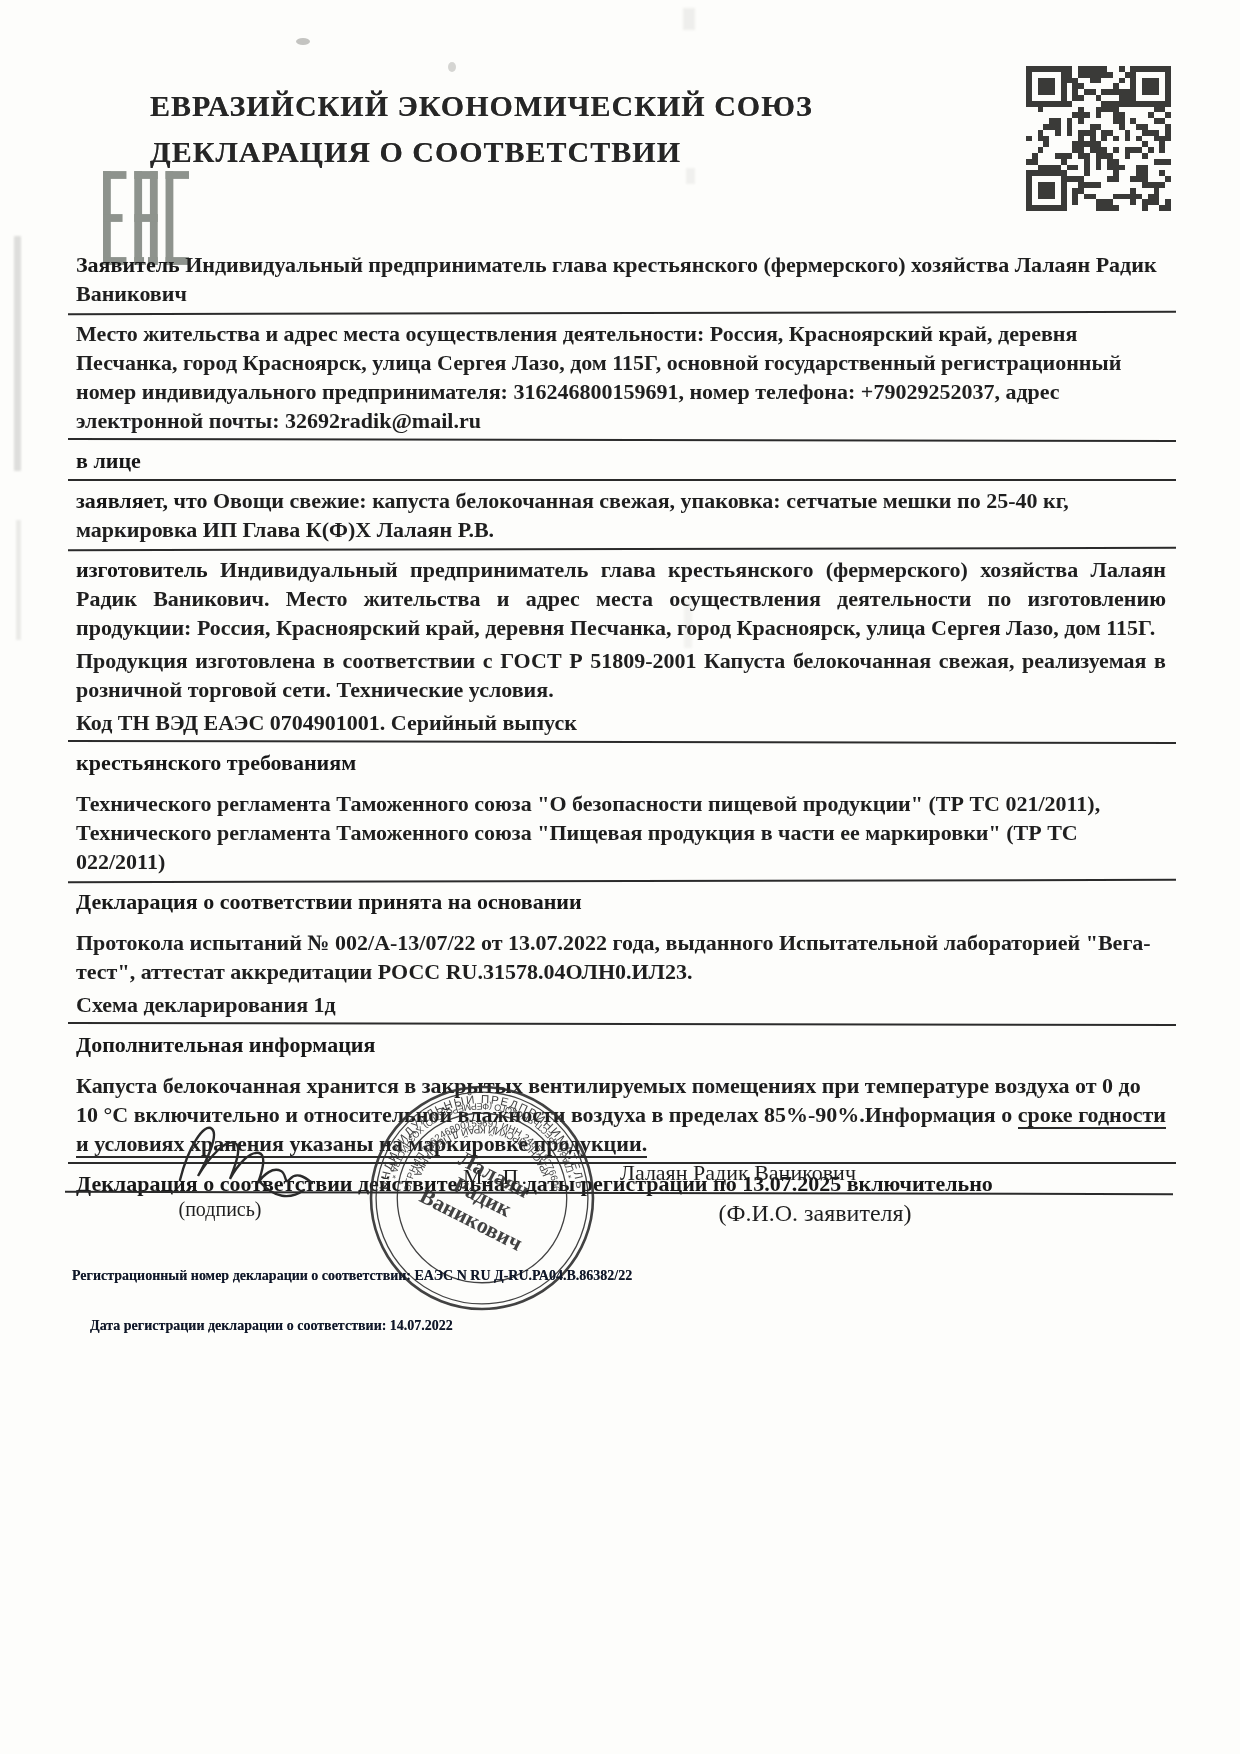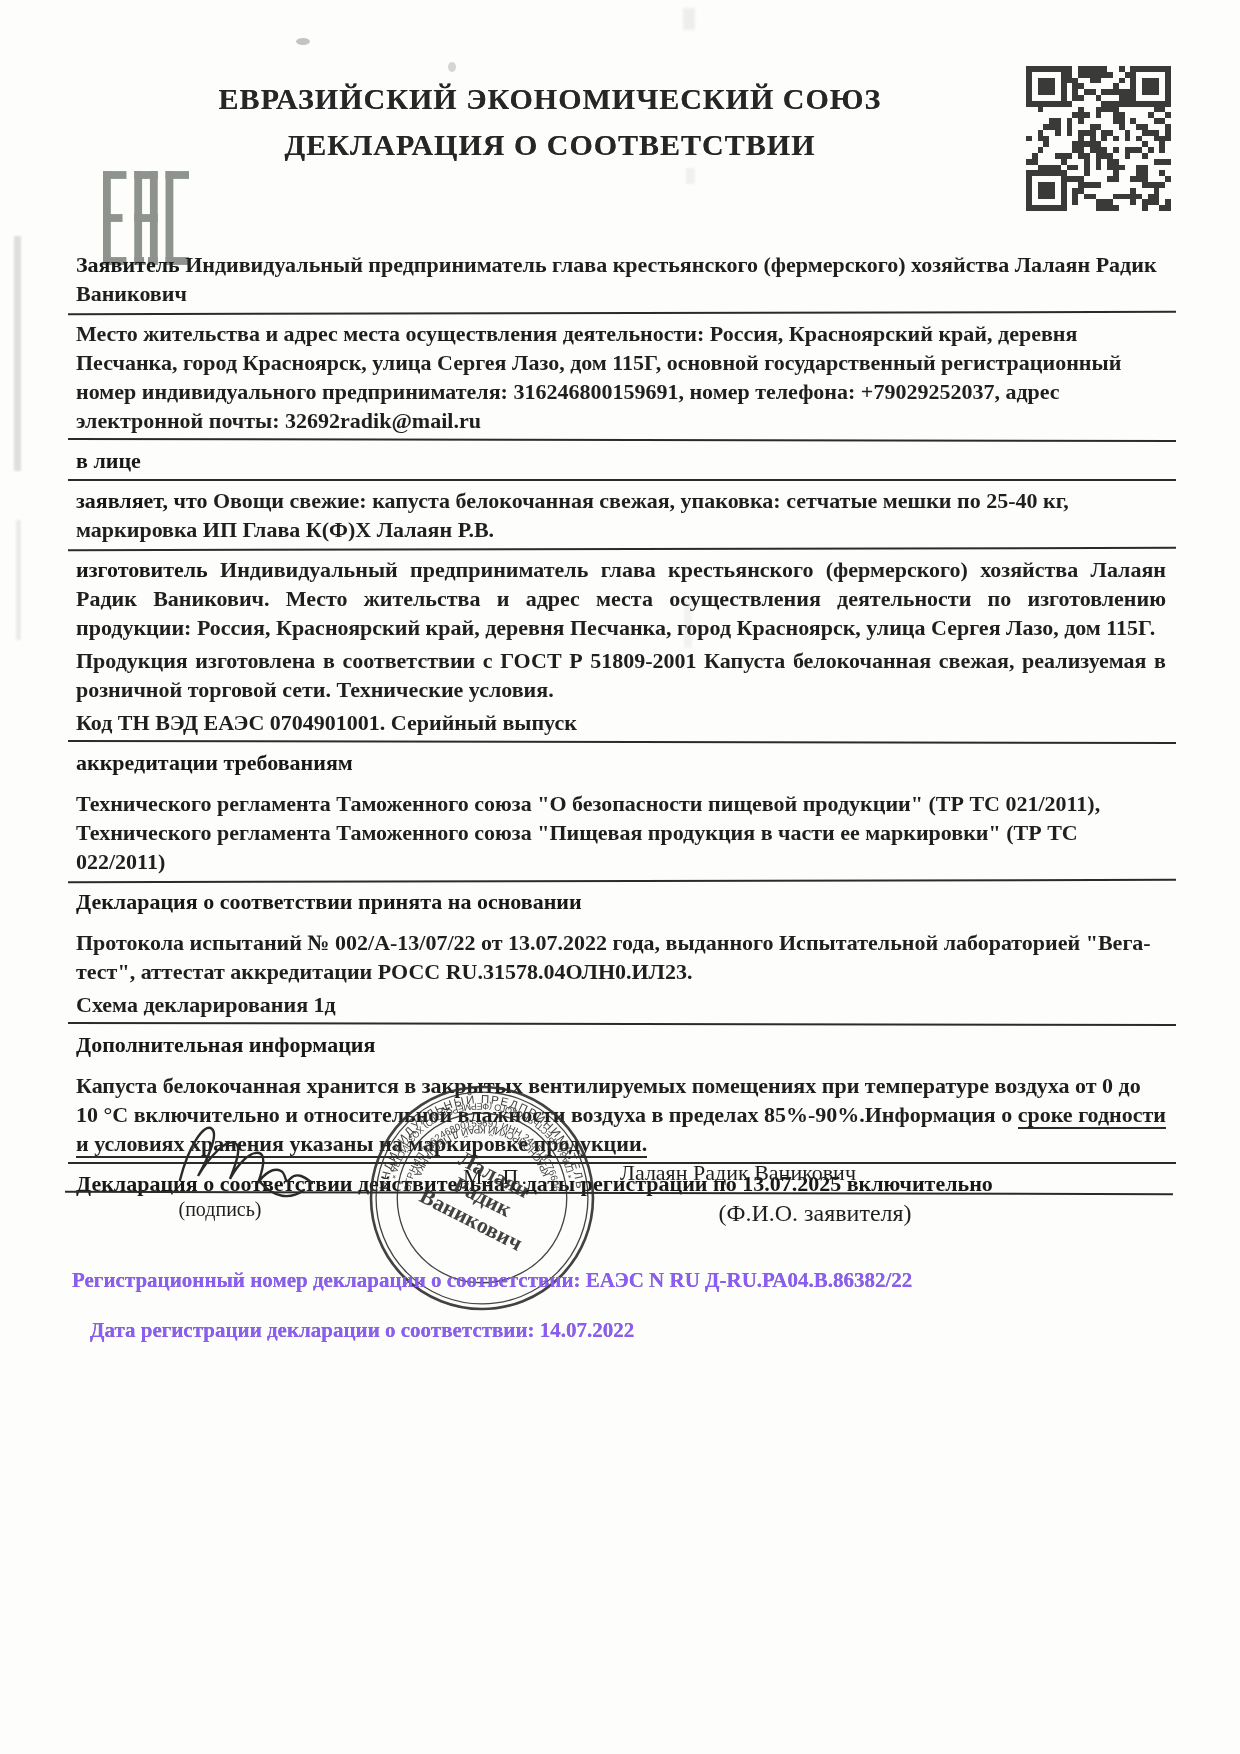--- a/index.html
+++ b/index.html
@@ -6,21 +6,21 @@
   .page{
     position:relative;
     width:1240px;height:1754px;
     margin:0 auto;
     background:#fdfdfb;
     font-family:"Liberation Serif","DejaVu Serif",serif;
     color:#1f1f1f;
     overflow:hidden;
   }
   
-  .title-wrap{position:absolute;left:150px;top:76px;width:800px;text-align:center;}
+  .title-wrap{position:absolute;left:150px;top:83px;width:800px;text-align:left;}
   .title-line{font-size:30px;font-weight:bold;letter-spacing:1px;color:#262626;
     text-shadow:0 0 .5px rgba(0,0,0,.55);line-height:46px;}
   .eac-logo{position:absolute;left:103px;top:170px;}
   .qr{position:absolute;left:1026px;top:66px;width:145px;height:145px;
       display:grid;grid-template-columns:repeat(25,5.8px);grid-auto-rows:5.8px;}
   .qr div.on{background:#3a3a38;}
   
   .content{position:absolute;left:72px;top:246px;width:1098px;font-size:22px;line-height:29px;}
   .content p{margin:4px;padding:0;font-weight:bold;}
   .just{text-align:justify;}
@@ -33,21 +33,21 @@
   .uline{border-bottom:2.5px solid #2b2b2b;}
   
   .sig-line{position:absolute;left:65px;top:1192px;width:1108px;border-top:2.5px solid #2b2b2b;transform:rotate(0.12deg);}
   .sig-caption{position:absolute;left:130px;top:1198px;width:180px;text-align:center;font-size:20px;}
   .sig-svg{position:absolute;left:172px;top:1116px;}
   .mp-mark{position:absolute;left:418px;top:1164px;font-size:22px;letter-spacing:3px;margin-left:45px;}
   .fio{position:absolute;left:620px;top:1160px;width:390px;text-align:left;font-size:22px;}
   .fio-caption{position:absolute;left:620px;top:1200px;width:390px;text-align:center;font-size:24px;}
   .stamp{position:absolute;left:368px;top:1084px;opacity:.9;}
   
-  .reg-line{position:absolute;left:72px;width:1100px;font-size:21px;font-weight:bold;color:#8b5cf6;
+  .reg-line{position:absolute;left:72px;width:1100px;font-size:14px;font-weight:bold;color:#0f172a;
     text-shadow:0 0 .4px rgba(0,0,0,.5);}
   
   .art{position:absolute;pointer-events:none;}
   .strip{background:#9a9a96;filter:blur(1px);}
   .speck{background:#8c8c88;border-radius:50%;filter:blur(.5px);}
 </style>
 </head>
 <body>
 
 <div class="page">
@@ -719,21 +719,21 @@
     <div class="rule thin"></div>
 
     <p><b>заявляет, что</b> <span>Овощи свежие: капуста белокочанная свежая, упаковка: сетчатые мешки по 25-40 кг, маркировка ИП Глава К(Ф)Х Лалаян Р.В.</span></p>
     <div class="rule tilt1"></div>
 
     <p class="just"><b>изготовитель</b> <span>Индивидуальный предприниматель глава крестьянского (фермерского) хозяйства Лалаян Радик Ваникович. Место жительства и адрес места осуществления деятельности по изготовлению продукции: Россия, Красноярский край, деревня Песчанка, город Красноярск, улица Сергея Лазо, дом 115Г.</span></p>
     <p class="just">Продукция изготовлена в соответствии с ГОСТ Р 51809-2001 Капуста белокочанная свежая, реализуемая в розничной торговой сети. Технические условия.</p>
     <p>Код ТН ВЭД ЕАЭС 0704901001. Серийный выпуск</p>
     <div class="rule tilt2"></div>
 
-    <p><b>аккредитации требованиям</b></p>
+    <p><b>крестьянского требованиям</b></p>
     <p class="gap12">Технического регламента Таможенного союза "О безопасности пищевой продукции" (ТР ТС 021/2011), Технического регламента Таможенного союза "Пищевая продукция в части ее маркировки" (ТР ТС 022/2011)</p>
     <div class="rule tilt1"></div>
 
     <p><b>Декларация о соответствии принята на основании</b></p>
     <p class="gap12">Протокола испытаний № 002/А-13/07/22 от 13.07.2022 года, выданного Испытательной лабораторией "Вега-тест", аттестат аккредитации РОСС RU.31578.04ОЛН0.ИЛ23.</p>
     <p>Схема декларирования 1д</p>
     <div class="rule tilt2"></div>
 
     <p><b>Дополнительная информация</b></p>
     <p class="gap12"><span>Капуста белокочанная хранится в закрытых вентилируемых помещениях при температуре воздуха от 0 до 10 °С включительно  и относительной влажности воздуха в пределах 85%-90%.Информация о</span> <span class="uline">сроке годности и условиях хранения указаны на маркировке продукции.</span></p>

